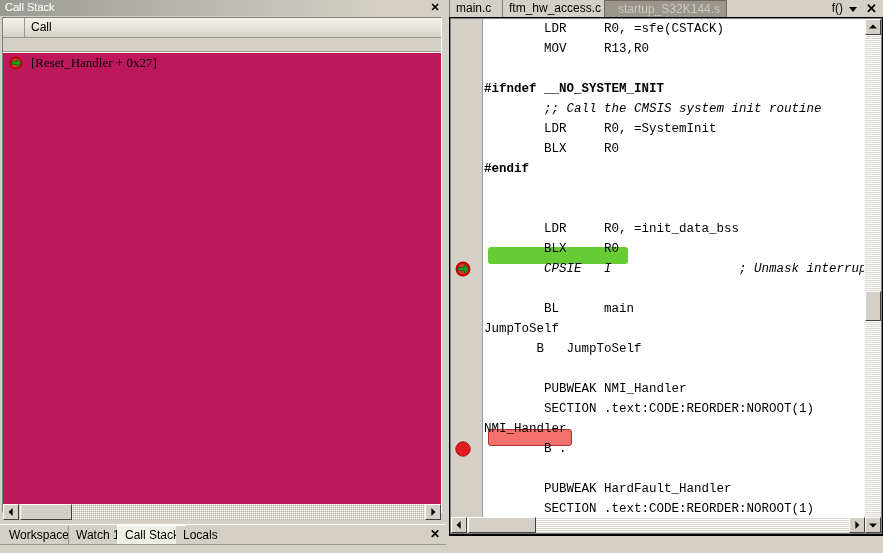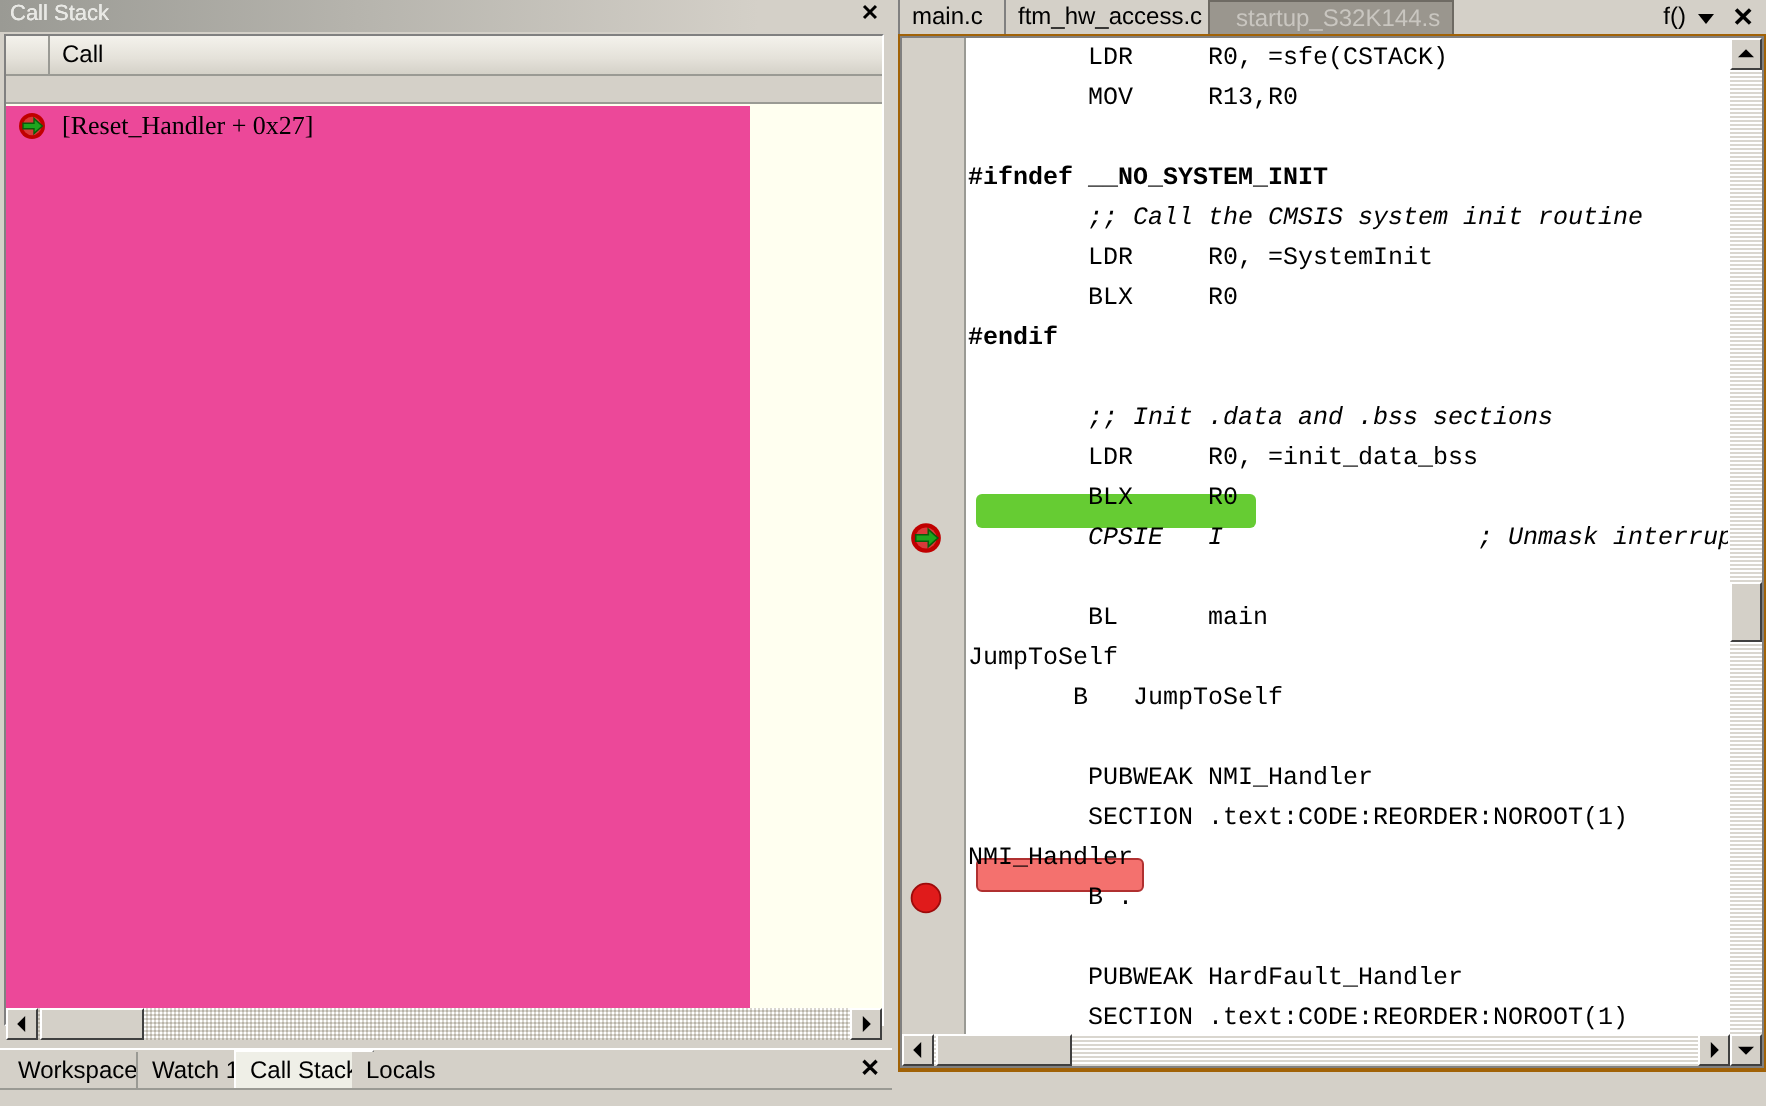--- a/index.html
+++ b/index.html
@@ -46,21 +46,21 @@
     background:linear-gradient(to bottom,#f4f2ec 0%,#e4e1d9 60%,#d4d1c8 100%);
   }
   .cs-hcell.c0{left:0;width:22px;padding-left:0;}
   .cs-hcell.c1{left:22px;width:416px;border-right:none;}
 
   .cs-gapband{
     position:absolute;left:0;top:20px;width:438px;height:14px;background:#d4d0c8;
     border-bottom:1px solid #9a9a94;box-sizing:border-box;
   }
 
-  .cs-rows{position:absolute;left:0;top:35px;width:372px;bottom:0;background:#ec4899;}
+  .cs-rows{position:absolute;left:0;top:35px;width:438px;bottom:0;background:#be185d;}
   .cs-row{position:relative;height:20px;line-height:20px;}
   .cs-row .marker{
     position:absolute;left:6px;top:3px;width:14px;height:14px;
   }
   .cs-row .frame-text{
     position:absolute;left:28px;top:0;
     font-family:"Liberation Serif", serif;font-size:13px;color:#000;white-space:pre;
   }
 
   
@@ -113,21 +113,21 @@
   }
   .cs-tabclose{
     position:absolute;right:6px;top:2px;font-size:12px;font-weight:bold;color:#000;cursor:pointer;
   }
   .cs-bottomedge{position:absolute;left:0;top:544px;width:446px;height:9px;background:#d4d0c8;border-top:1px solid #9a9a94;}
 
   
   .splitter{position:absolute;left:446px;top:0;width:4px;height:553px;background:#d4d0c8;}
 
   
-  .edit-pane{position:absolute;left:449px;top:0;width:434px;height:553px;background:#a16207;}
+  .edit-pane{position:absolute;left:449px;top:0;width:434px;height:553px;background:#000000;}
 
   .tabstrip{position:absolute;left:0;top:0;width:434px;height:17px;background:#d4d0c8;}
   .etab{
     position:absolute;top:0;height:17px;line-height:16px;font-size:12px;
     padding:0 6px;box-sizing:border-box;white-space:nowrap;cursor:pointer;
     color:#000;background:#d4d0c8;border-left:1px solid #808080;
   }
   .etab.active{
     background:#9a968e;color:#c9c6c0;border:1px solid #6e6a63;border-bottom:none;padding-left:13px;
   }
@@ -270,21 +270,20 @@
 
         <div class="codeline" style="top:0px;">        LDR     R0, =sfe(CSTACK)</div>
         <div class="codeline" style="top:20px;">        MOV     R13,R0</div>
         <div class="codeline" style="top:40px;"></div>
         <div class="codeline bold" style="top:60px;">#ifndef __NO_SYSTEM_INIT</div>
         <div class="codeline ital" style="top:80px;">        ;; Call the CMSIS system init routine</div>
         <div class="codeline" style="top:100px;">        LDR     R0, =SystemInit</div>
         <div class="codeline" style="top:120px;">        BLX     R0</div>
         <div class="codeline bold" style="top:140px;">#endif</div>
         <div class="codeline" style="top:160px;"></div>
-        <div class="codeline ital" style="top:180px;">        ;; Init .data and .bss sections</div>
         <div class="codeline" style="top:200px;">        LDR     R0, =init_data_bss</div>
         <div class="codeline" style="top:220px;">        BLX     R0</div>
         <div class="codeline ital" style="top:240px;">        CPSIE   I                 ; Unmask interrupts</div>
         <div class="codeline" style="top:260px;"></div>
         <div class="codeline" style="top:280px;">        BL      main</div>
         <div class="codeline" style="top:300px;">JumpToSelf</div>
         <div class="codeline" style="top:320px;">       B   JumpToSelf</div>
         <div class="codeline" style="top:340px;"></div>
         <div class="codeline" style="top:360px;">        PUBWEAK NMI_Handler</div>
         <div class="codeline" style="top:380px;">        SECTION .text:CODE:REORDER:NOROOT(1)</div>

